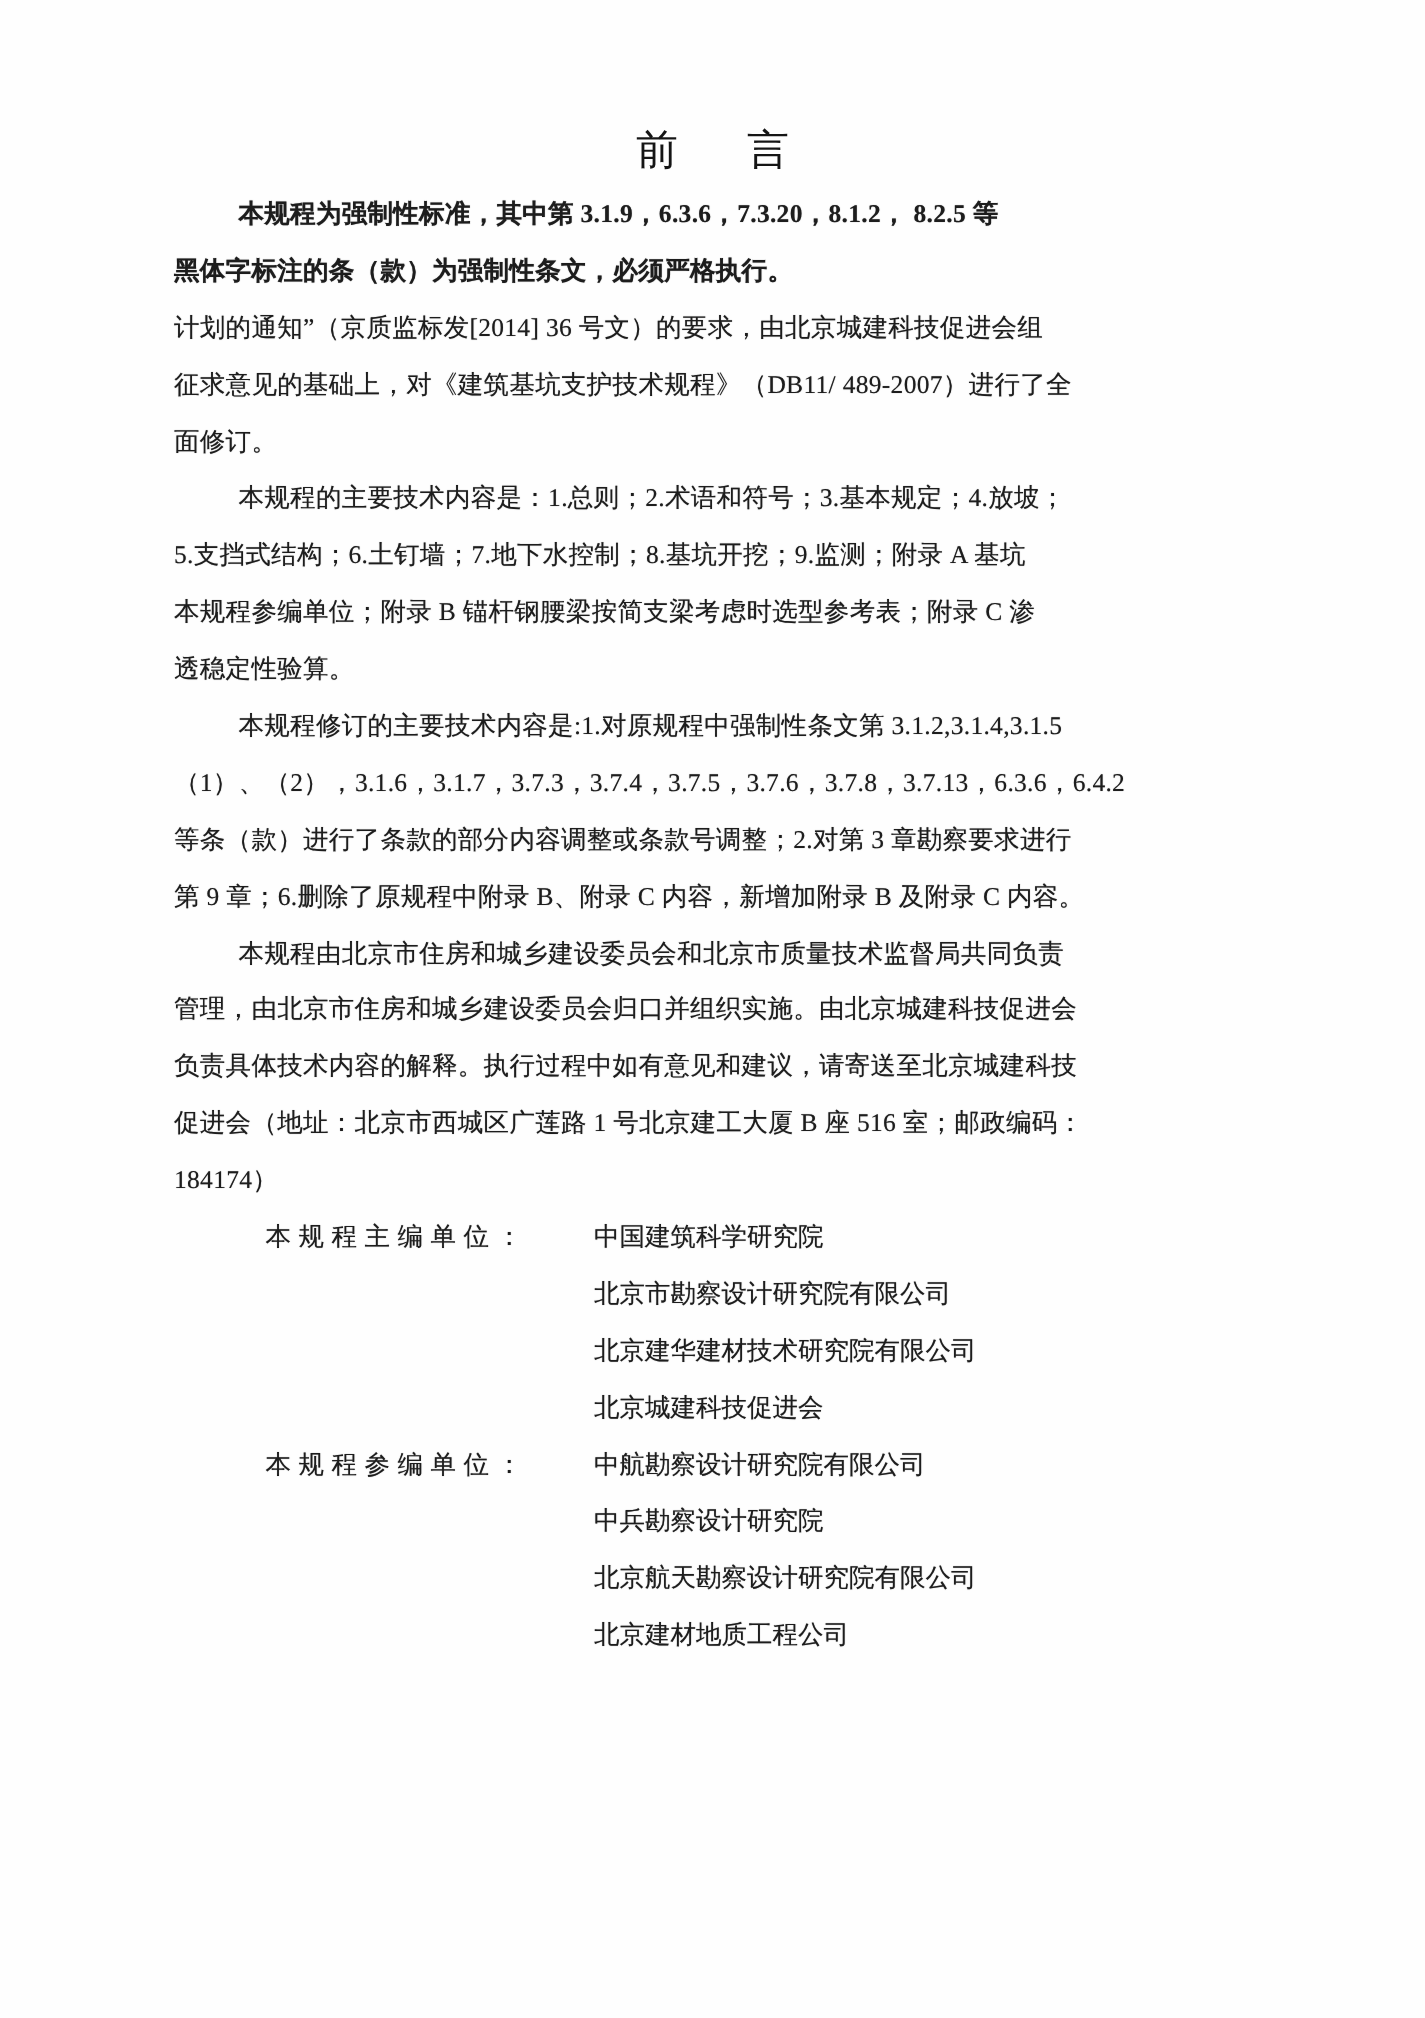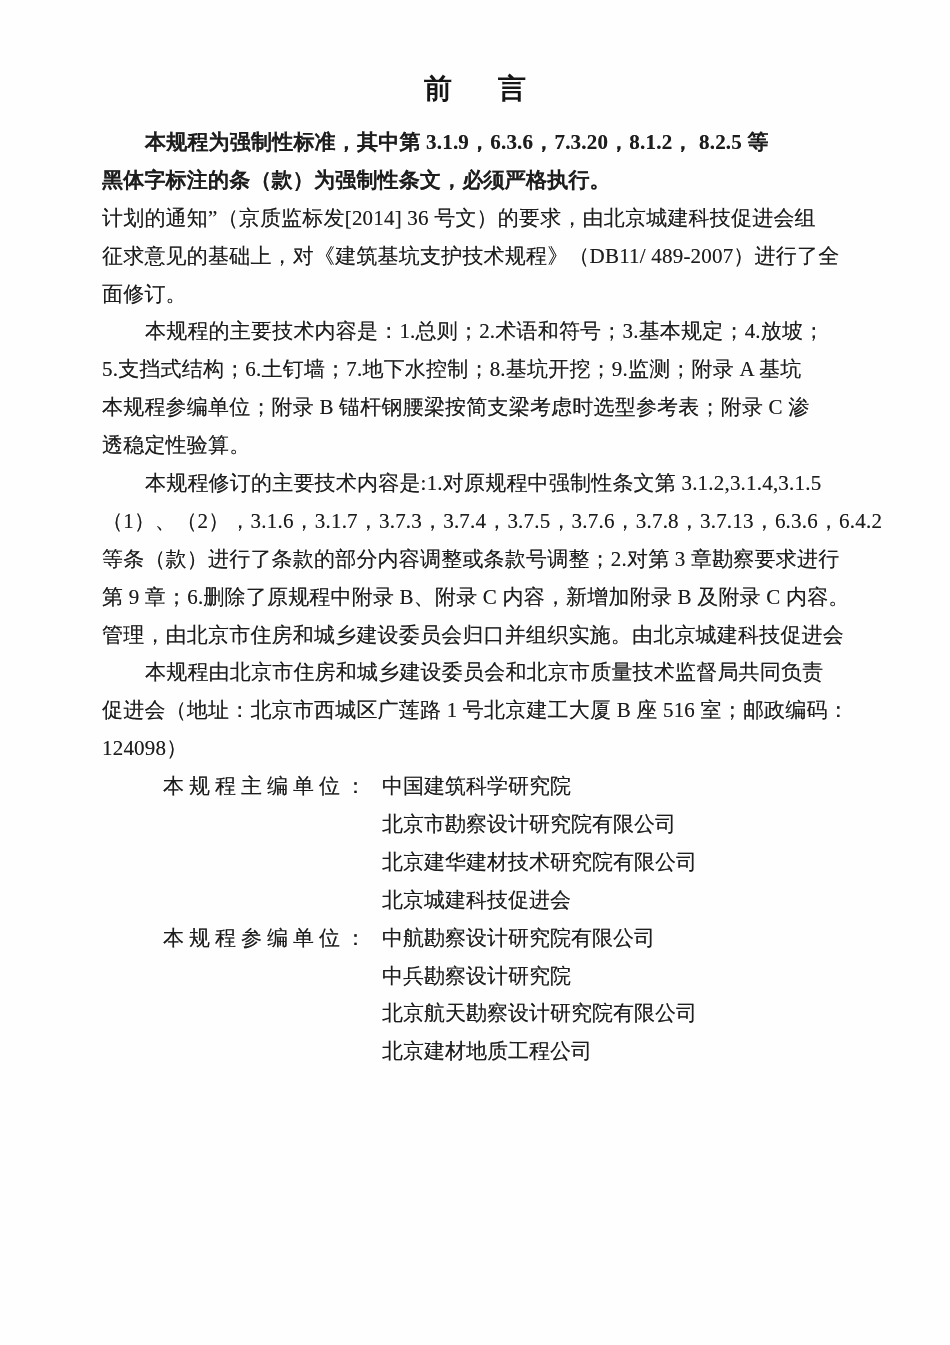--- a/index.html
+++ b/index.html
@@ -14,35 +14,35 @@
     background: #fefefe;
     font-family: "Liberation Serif", "DejaVu Serif", serif;
     color: #1d1d1d;
     overflow: hidden;
   }
   .title {
     position: absolute;
     top: 72px;
     left: 0;
     right: 0;
-    margin: 0;
+    margin: 12px;
     text-align: center;
     font-size: 28px;
     line-height: 34px;
-    font-weight: bold;
+    font-weight: normal;
     letter-spacing: 9px;
     text-indent: 9px; 
     color: #151515;
   }
   .body {
     position: absolute;
     top: 124px;
-    left: 102px;
+    left: 116px;
     width: 748px;
-    font-size: 21px;
+    font-size: 17px;
     text-shadow: 0 0 0.6px rgba(20,20,20,0.55);
   }
   .line {
     height: 37.9px;
     line-height: 37.9px;
     white-space: nowrap;
     letter-spacing: 0.2px;
   }
   .indent { padding-left: 43px; }
   .bold .line { font-weight: bold; }
@@ -83,24 +83,25 @@
     </div>
 
     <div class="para">
       <div class="line indent">本规程修订的主要技术内容是:1.对原规程中强制性条文第 3.1.2,3.1.4,3.1.5</div>
       <div class="line">（1）、（2），3.1.6，3.1.7，3.7.3，3.7.4，3.7.5，3.7.6，3.7.8，3.7.13，6.3.6，6.4.2</div>
       <div class="line">等条（款）进行了条款的部分内容调整或条款号调整；2.对第 3 章勘察要求进行</div>
       <div class="line">第 9 章；6.删除了原规程中附录 B、附录 C 内容，新增加附录 B 及附录 C 内容。</div>
     </div>
 
     <div class="para">
+      <div class="line indent">本规程由北京市住房和城乡建设委员会和北京市质量技术监督局共同负责</div>
       <div class="line">管理，由北京市住房和城乡建设委员会归口并组织实施。由北京城建科技促进会</div>
-      <div class="line indent">本规程由北京市住房和城乡建设委员会和北京市质量技术监督局共同负责</div>
+      <div class="line">负责具体技术内容的解释。执行过程中如有意见和建议，请寄送至北京城建科技</div>
       <div class="line">促进会（地址：北京市西城区广莲路 1 号北京建工大厦 B 座 516 室；邮政编码：</div>
-      <div class="line">124098）</div>
+      <div class="line">184174）</div>
     </div>
 
     <div class="editors">
       <div class="editor-row first">
         <span class="editor-label">本规程主编单位：</span><span class="unit">中国建筑科学研究院</span>
       </div>
       <div class="editor-row cont">
         <span class="unit">北京市勘察设计研究院有限公司</span>
       </div>
       <div class="editor-row cont">

